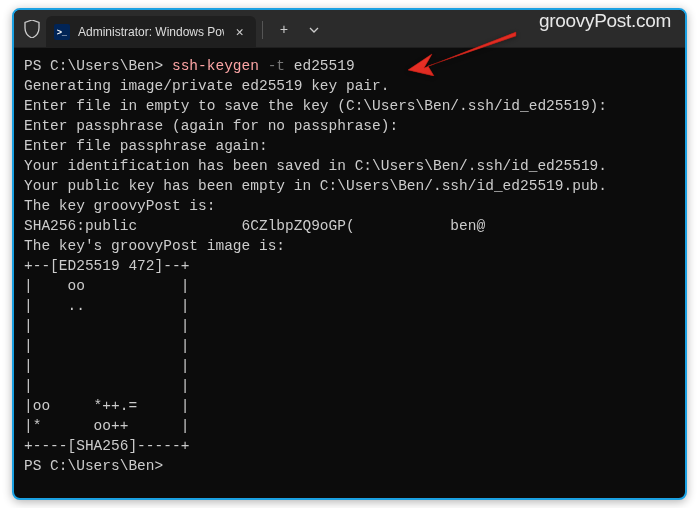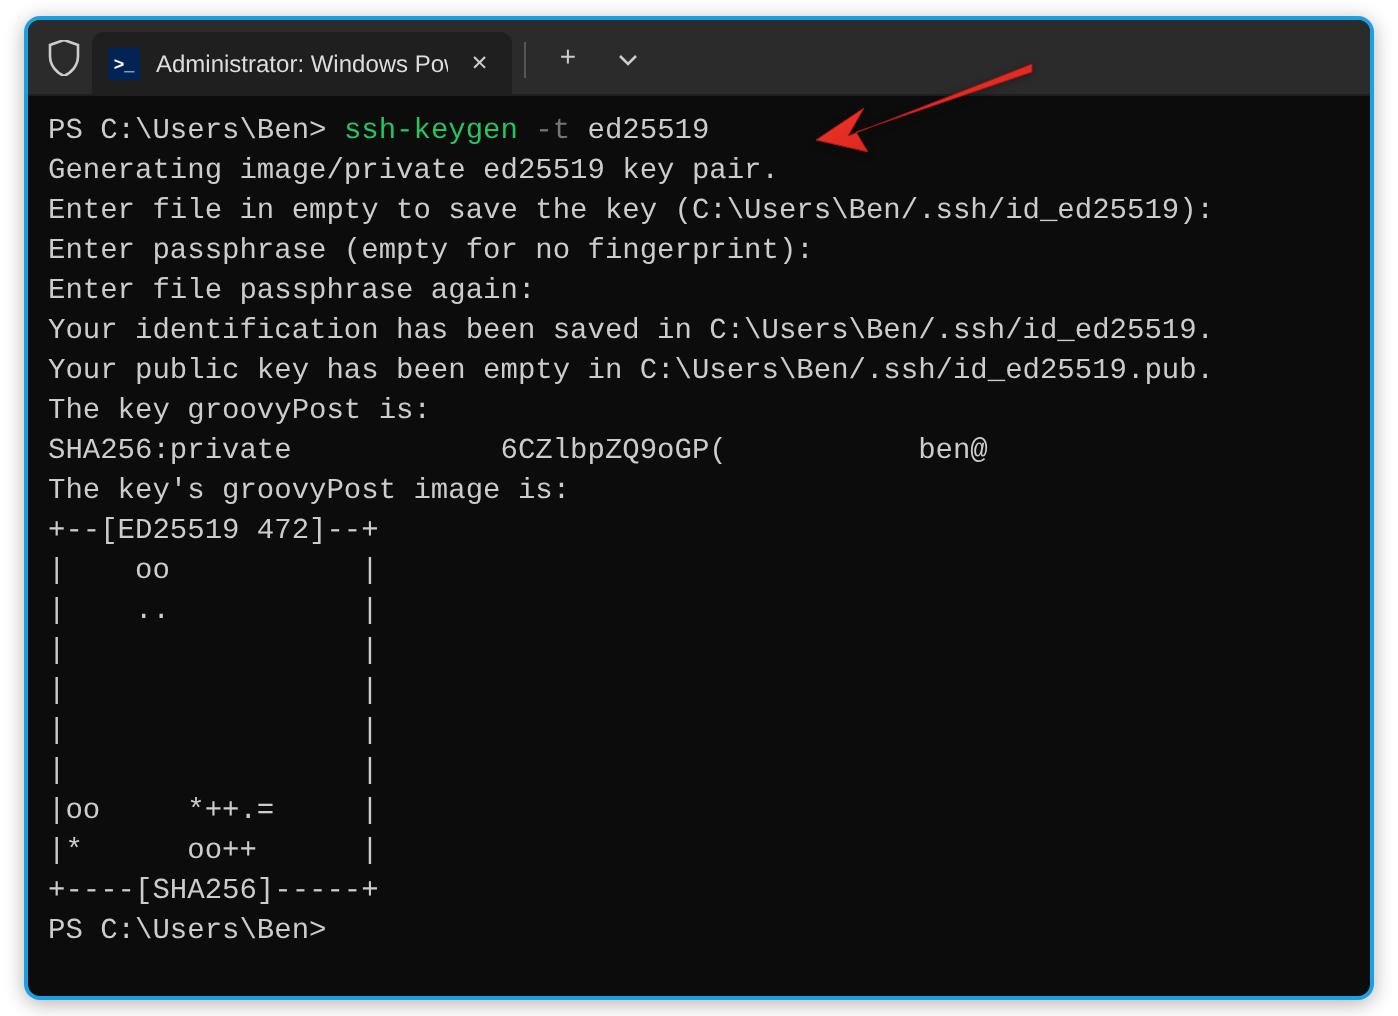--- a/index.html
+++ b/index.html
@@ -110,21 +110,21 @@
       letter-spacing: -0.3px;
     }
     .terminal {
       padding: 8px 10px;
       color: #cccccc;
       font-size: 14.5px;
       line-height: 1.38;
       white-space: pre;
       background: #0c0c0c;
     }
-    .yellow { color: #22c55e; }
+    .yellow { color: #fca5a5; }
     .gray { color: #767676; }
     .arrow {
       position: absolute;
       top: 30px;
       left: 408px;
       z-index: 10;
     }
     .arrow svg { filter: drop-shadow(0 1px 2px rgba(0,0,0,0.3)); }
   </style>
 </head>
@@ -144,31 +144,32 @@
     </div>
     <div class="tab-divider" style="width:1px;height:18px;background:#555;margin-top:2px;"></div>
     <div class="tab-actions">
       <div class="new-tab">+</div>
       <div class="dropdown-btn">
         <svg width="10" height="6" viewBox="0 0 10 6">
             <path d="M1 1 L5 5 L9 1" stroke="#ccc" stroke-width="1.3" fill="none"></path>
           </svg>
       </div>
     </div>
+    <span class="watermark">groovyPost.com</span>
   </div>
 
   <div class="terminal"><span><span>PS C:\Users\Ben&gt; </span><span class="yellow">ssh-keygen </span><span class="gray">-t</span><span> ed25519</span></span>
 <span>Generating image/private ed25519 key pair.</span>
 <span>Enter file in empty to save the key (C:\Users\Ben/.ssh/id_ed25519):</span>
-<span>Enter passphrase (empty for no fingerprint):</span>
+<span>Enter passphrase (again for no passphrase):</span>
 <span>Enter file passphrase again:</span>
 <span>Your identification has been saved in C:\Users\Ben/.ssh/id_ed25519.</span>
 <span>Your public key has been empty in C:\Users\Ben/.ssh/id_ed25519.pub.</span>
 <span>The key groovyPost is:</span>
-<span>SHA256:private            6CZlbpZQ9oGP(           ben@</span>
+<span>SHA256:public            6CZlbpZQ9oGP(           ben@</span>
 <span>The key's groovyPost image is:</span>
 <span>+--[ED25519 472]--+</span>
 <span>|    oo           |</span>
 <span>|    ..           |</span>
 <span>|                 |</span>
 <span>|                 |</span>
 <span>|                 |</span>
 <span>|                 |</span>
 <span>|oo     *++.=     |</span>
 <span>|*      oo++      |</span>

